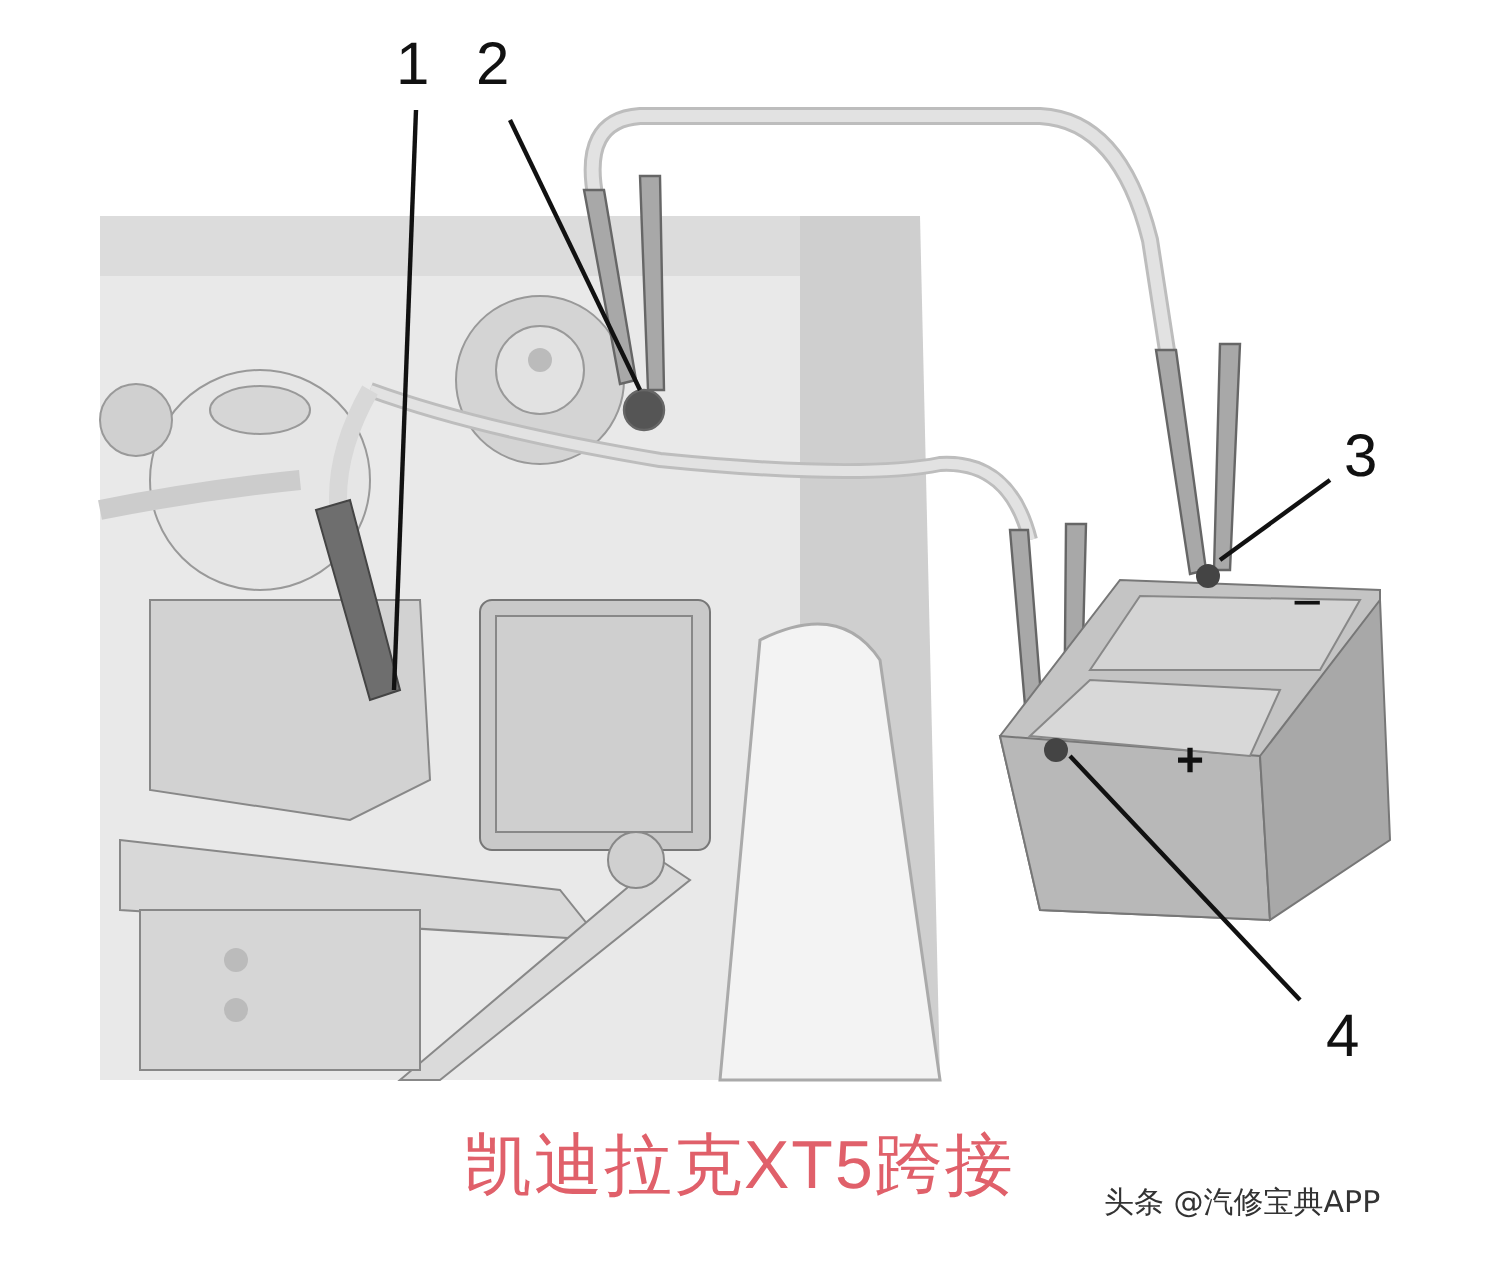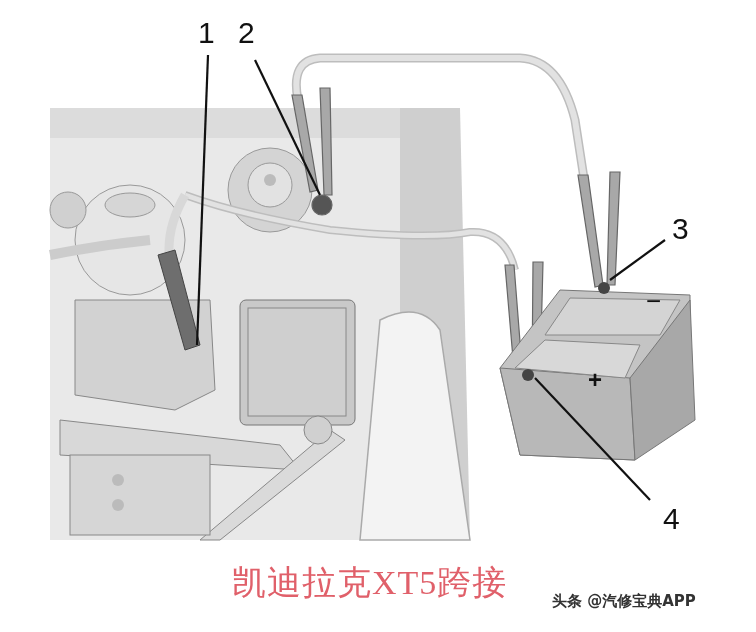--- a/index.html
+++ b/index.html
@@ -1,20 +1,20 @@
 <!DOCTYPE html>
 <html><head>
   <meta charset="utf-8">
   <style>
     html, body { margin: 0; padding: 0; background: #ffffff; }
     body { width: 756px; height: 632px; position: relative; overflow: hidden; font-family: "Liberation Sans", sans-serif; }
     .canvas { position: absolute; left: 0; top: 0; width: 756px; height: 632px; }
     .callout { position: absolute; font-family: "Liberation Sans", sans-serif; font-size: 30px; color: #111; line-height: 1; }
-    .caption { position: absolute; left: 232px; top: 560px; font-size: 34px; color: #e0606a; font-family: Liberation Serif, serif; letter-spacing: 1px; }
-    .watermark { position: absolute; left: 552px; top: 592px; font-size: 15px; color: #333; font-family: "DejaVu Sans", sans-serif; font-weight: bold; }
+    .caption { position: absolute; left: 232px; top: 560px; font-size: 34px; color: #e0606a; font-family: Liberation Sans, sans-serif; letter-spacing: 1px; }
+    .watermark { position: absolute; left: 552px; top: 592px; font-size: 15px; color: #333; font-family: "DejaVu Sans", sans-serif; }
   </style>
 </head>
 <body>
 
 <svg class="canvas" viewBox="0 0 756 632" xmlns="http://www.w3.org/2000/svg">
 
   <g>
     <rect x="50" y="108" width="410" height="432" fill="#e9e9e9"></rect>
     <rect x="50" y="108" width="410" height="30" fill="#dcdcdc"></rect>
 

